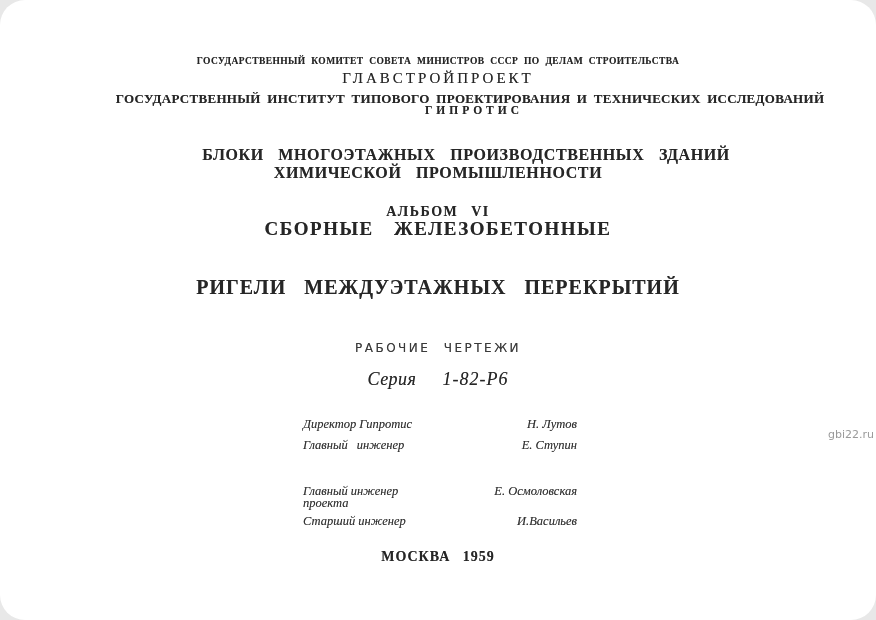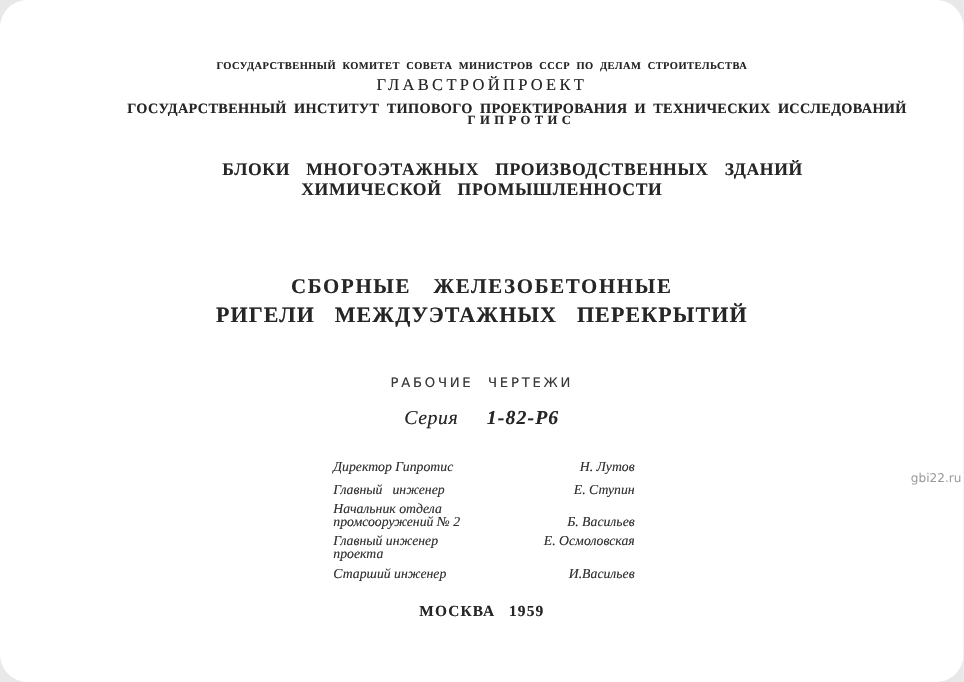--- a/index.html
+++ b/index.html
@@ -67,21 +67,21 @@
     word-spacing: 10px;
   }
   .album {
     top: 204px;
     font-size: 14px;
     font-weight: bold;
     letter-spacing: 1.5px;
     word-spacing: 8px;
   }
   .subtitle1 {
-    top: 250px;
+    top: 218px;
     font-size: 19px;
     font-weight: bold;
     letter-spacing: 1.5px;
     word-spacing: 14px;
   }
   .subtitle2 {
     top: 276px;
     font-size: 20px;
     font-weight: bold;
     letter-spacing: 1px;
@@ -98,21 +98,21 @@
     color: #3a3a3a;
   }
   .series {
     top: 369px;
     font-style: italic;
     font-size: 18px;
     letter-spacing: 0.5px;
   }
   .series .series-value {
     margin-left: 26px;
-    font-weight: bold;
+    font-weight: normal;
     letter-spacing: 1px;
     margin-top: 12px;
   }
   
   .signatures {
     position: absolute;
     left: 303px;
     top: 415px;
     width: 274px;
     height: 120px;
@@ -160,42 +160,38 @@
 
 <div class="page">
 
   <div class="abs-center hdr-line1">ГОСУДАРСТВЕННЫЙ КОМИТЕТ СОВЕТА МИНИСТРОВ СССР ПО ДЕЛАМ СТРОИТЕЛЬСТВА</div>
   <div class="abs-center hdr-line2">ГЛАВСТРОЙПРОЕКТ</div>
   <div class="abs-center hdr-line3">ГОСУДАРСТВЕННЫЙ ИНСТИТУТ ТИПОВОГО ПРОЕКТИРОВАНИЯ И ТЕХНИЧЕСКИХ ИССЛЕДОВАНИЙ</div>
   <div class="abs-center hdr-line4">ГИПРОТИС</div>
 
   <div class="abs-center title-line1">БЛОКИ МНОГОЭТАЖНЫХ ПРОИЗВОДСТВЕННЫХ ЗДАНИЙ</div>
   <div class="abs-center title-line2">ХИМИЧЕСКОЙ ПРОМЫШЛЕННОСТИ</div>
+  <div class="abs-center album">АЛЬБОМ VI</div>
   <div class="abs-center subtitle1">СБОРНЫЕ ЖЕЛЕЗОБЕТОННЫЕ</div>
   <div class="abs-center subtitle2">РИГЕЛИ МЕЖДУЭТАЖНЫХ ПЕРЕКРЫТИЙ</div>
 
   <div class="abs-center drawings">РАБОЧИЕ ЧЕРТЕЖИ</div>
   <div class="abs-center series">
     <span class="series-label">Серия</span><span class="series-value">1-82-Р6</span>
   </div>
 
   <div class="signatures">
     <div class="sig-row r1">
       <span class="sig-role">Директор Гипротис</span>
       <span class="sig-name">Н. Лутов</span>
     </div>
     <div class="sig-row r2">
       <span class="sig-role">Главный инженер</span>
       <span class="sig-name">Е. Ступин</span>
     </div>
-    <div class="sig-row r3">
-      <span class="sig-role">Начальник отдела
-промсооружений № 2</span>
-      <span class="sig-name">Б. Васильев</span>
-    </div>
     <div class="sig-row r4">
       <span class="sig-role">Главный инженер
 проекта</span>
       <span class="sig-name">Е. Осмоловская</span>
     </div>
     <div class="sig-row r5">
       <span class="sig-role">Старший инженер</span>
       <span class="sig-name">И.Васильев</span>
     </div>
   </div>

